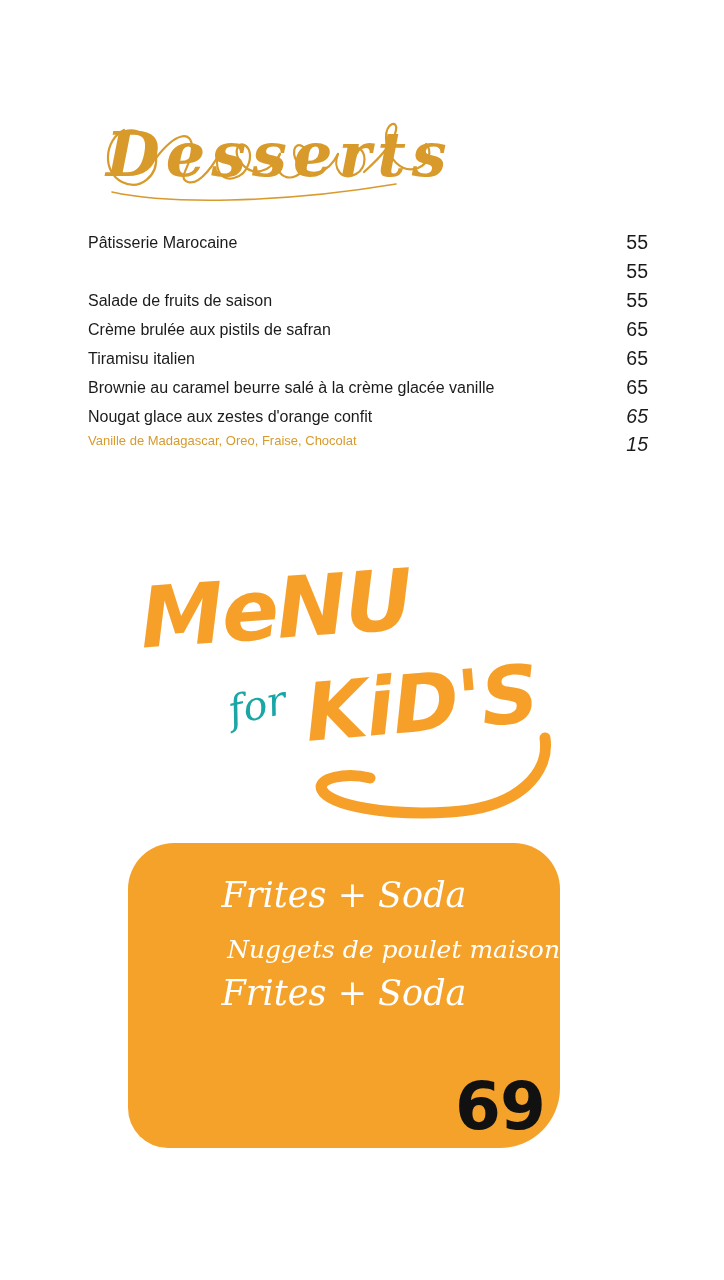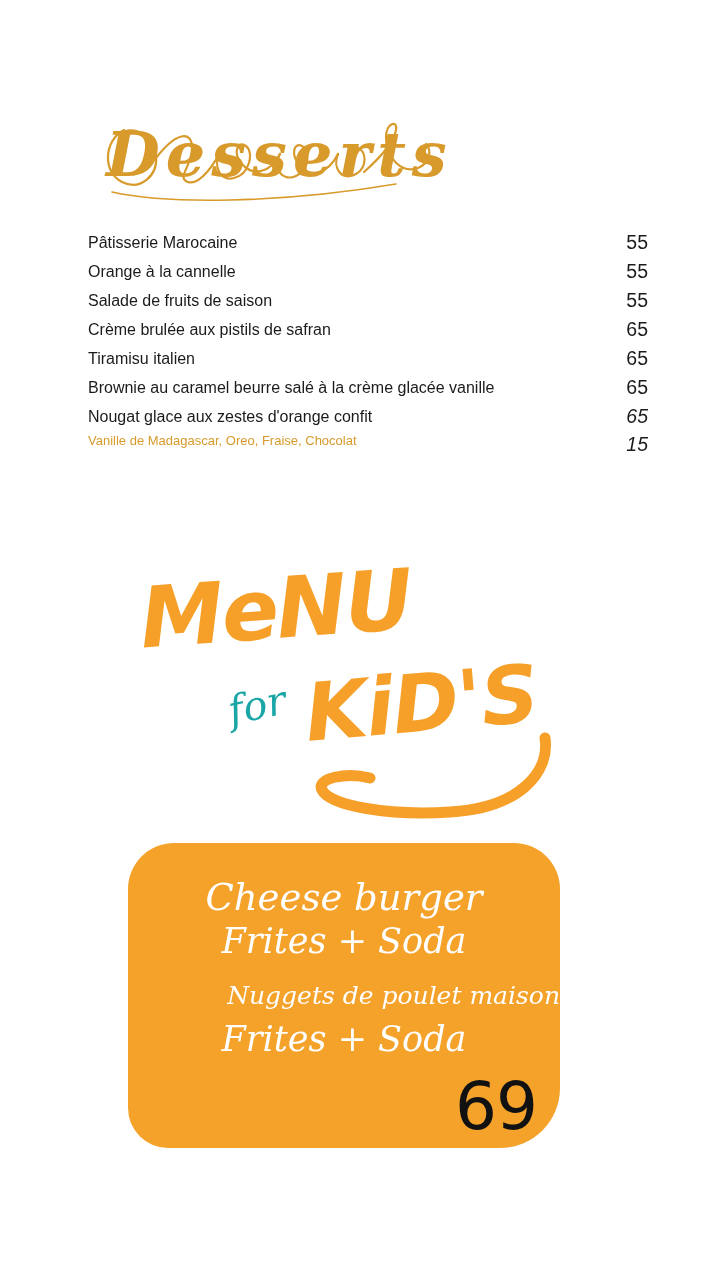--- a/index.html
+++ b/index.html
@@ -164,21 +164,21 @@
     font-style: italic;
     font-size: 35px;
     line-height: 40px;
     margin-bottom: 12px;
   }
   .kids-price {
     position: absolute;
     left: 455px;
     top: 1068px;
     font-family: "DejaVu Sans", sans-serif;
-    font-weight: normal;
+    font-weight: bold;
     font-size: 66px;
     color: #111111;
     letter-spacing: -1px;
   }
 </style>
 </head>
 <body>
 
 <div class="desserts-heading">
   <svg width="340" height="96" viewBox="0 0 340 96" aria-hidden="true">
@@ -194,21 +194,20 @@
 </div>
 
 <div class="dessert-list">
 
   <div class="dessert-row">
     <span class="dessert-name">Pâtisserie  Marocaine</span>
     <span class="dessert-price">55</span>
   </div>
 
   <div class="dessert-row">
-    <span class="dessert-name">Orange à la cannelle</span>
     <span class="dessert-price">55</span>
   </div>
 
   <div class="dessert-row">
     <span class="dessert-name">Salade de fruits de saison</span>
     <span class="dessert-price">55</span>
   </div>
 
   <div class="dessert-row">
     <span class="dessert-name">Crème brulée aux pistils de safran</span>
@@ -241,19 +240,18 @@
   <div class="kids-menu-word">MeNU</div>
   <div class="kids-kids-word">KiD'S</div>
   <div class="kids-for-word">for</div>
   <svg class="kids-swoosh" viewBox="0 0 260 90" aria-hidden="true">
     <path d="M245 6 C 250 40, 220 76, 150 80 C 90 84, 30 74, 22 58 C 16 46, 46 40, 70 46" fill="none" stroke="#f6a02a" stroke-width="11" stroke-linecap="round"></path>
   </svg>
 </div>
 
 <div class="kids-card">
   <div class="kids-card-inner">
-    <div class="kc-line-main">Cheese burger</div>
     <div class="kc-line-sub">Frites + Soda</div>
     <div class="kc-line-main small">Nuggets de poulet maison</div>
     <div class="kc-line-sub">Frites + Soda</div>
   </div>
 </div>
 <div class="kids-price">69</div>
 
 </body></html>

